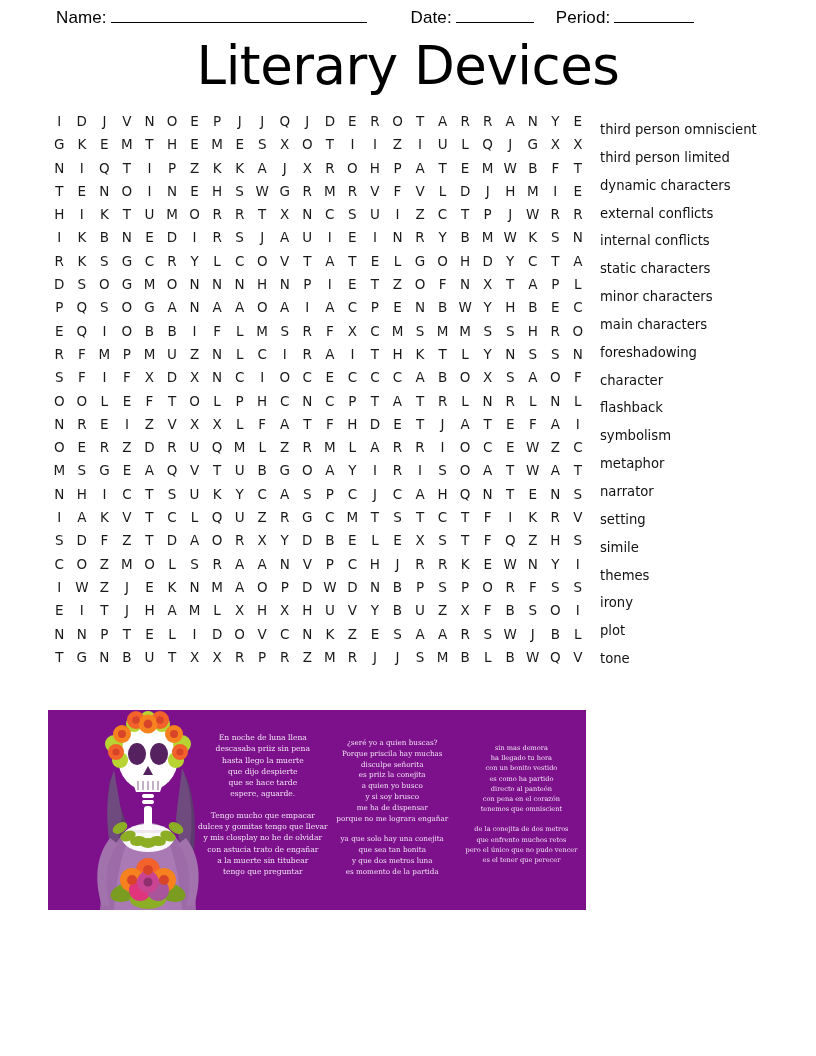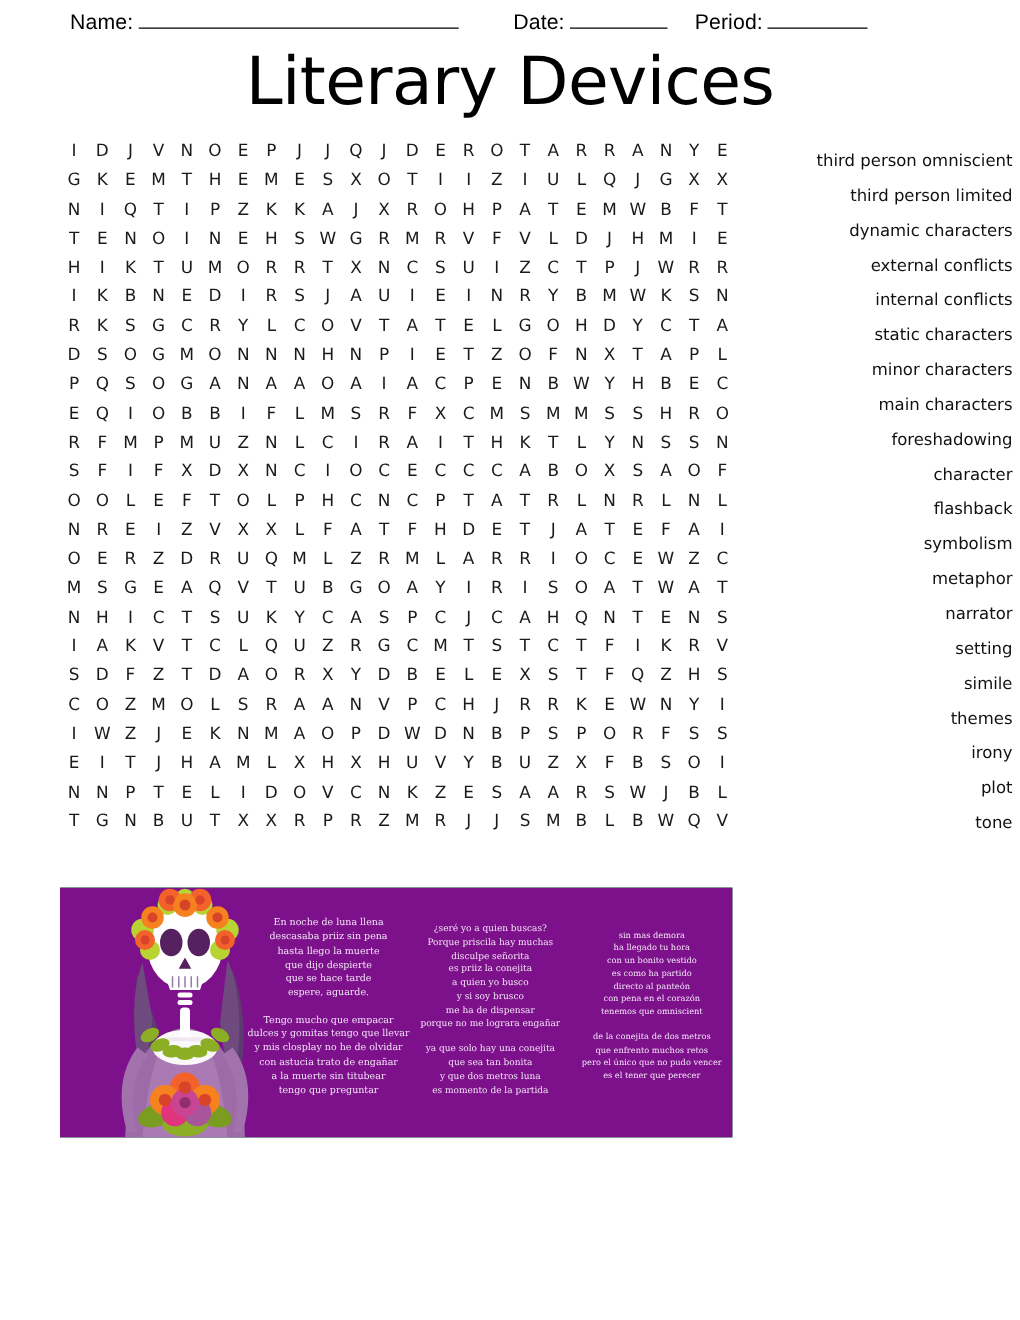--- a/index.html
+++ b/index.html
@@ -82,38 +82,37 @@
     text-align: center;
     color: #1a1a1a;
     user-select: none;
   }
 
   .wordlist {
     position: absolute;
     left: 600px;
     top: 6px;
     width: 210px;
-    text-align: right;
   }
   .word {
     font-family: "DejaVu Sans", sans-serif;
     font-size: 13.2px;
     line-height: 27.85px;
     color: #111;
     white-space: nowrap;
   }
 
   
   .artwork {
     position: absolute;
     left: 48px;
     top: 710px;
     width: 538px;
     height: 200px;
-    background: #14532d;
+    background: #737373;
     overflow: hidden;
   }
   .art-svg { position: absolute; left: 0; top: 0; }
   .poem-cols {
     position: absolute;
     left: 150px;
     top: 0;
     width: 388px;
     height: 200px;
     display: flex;

